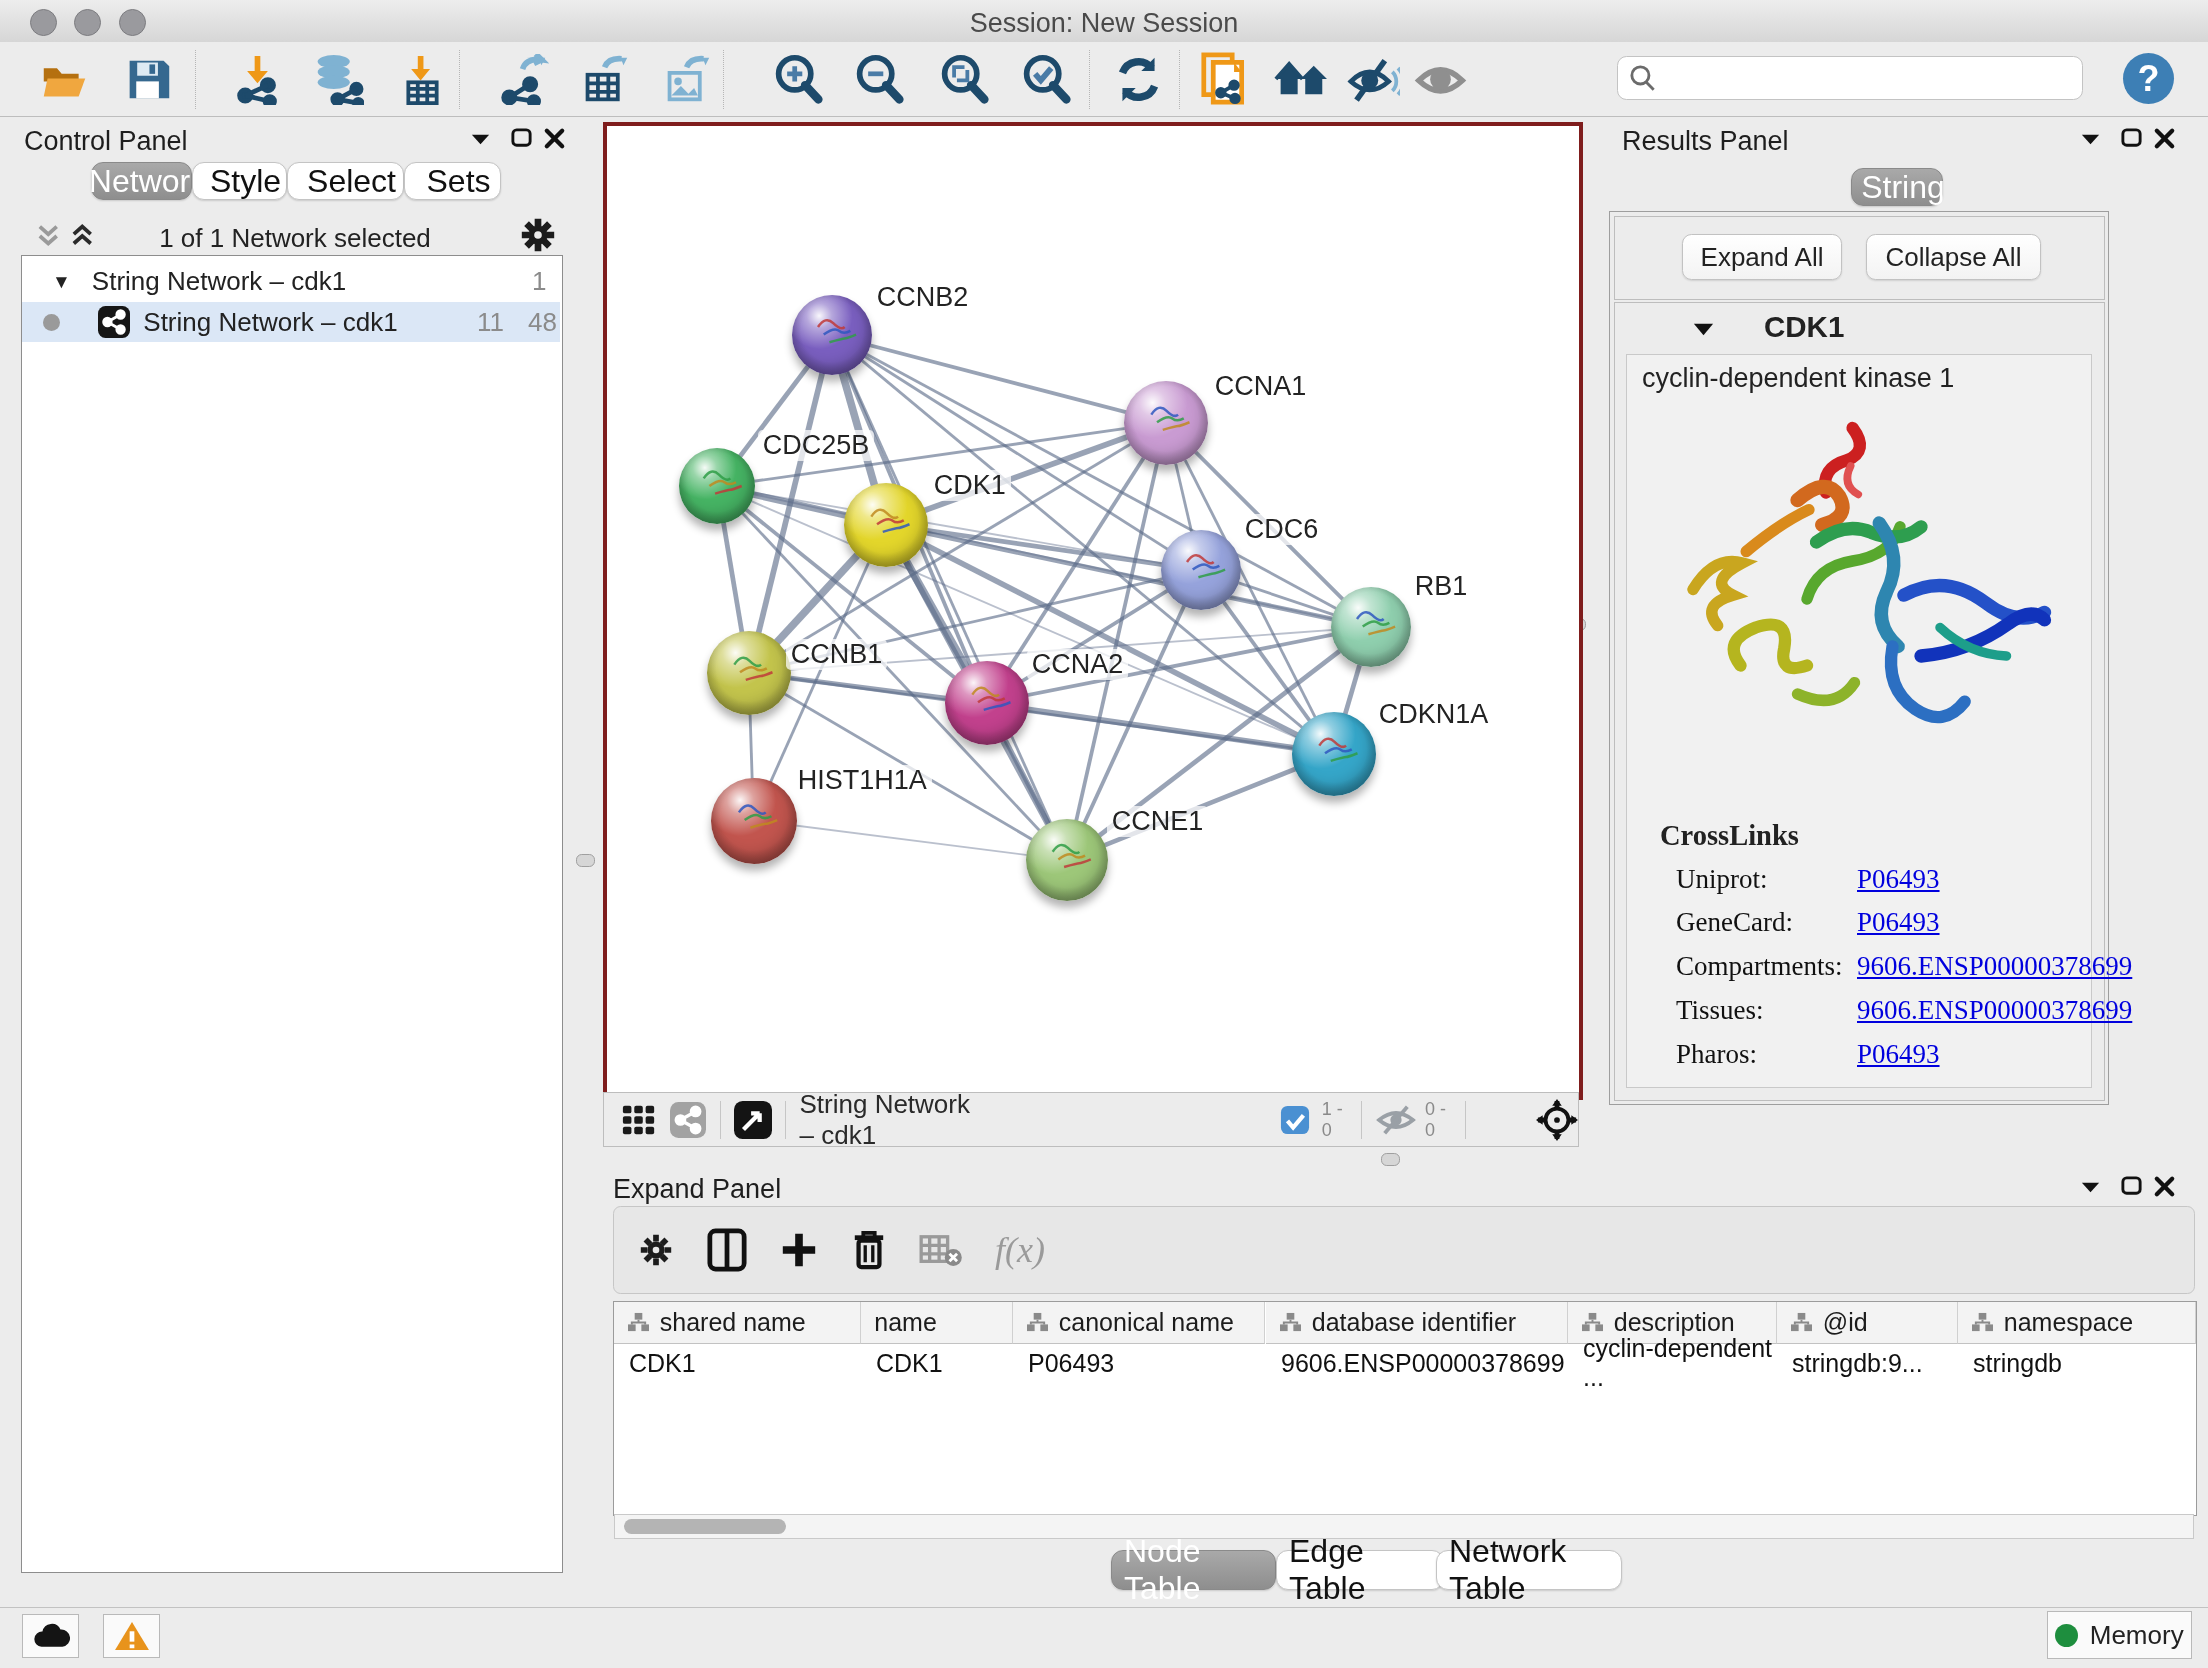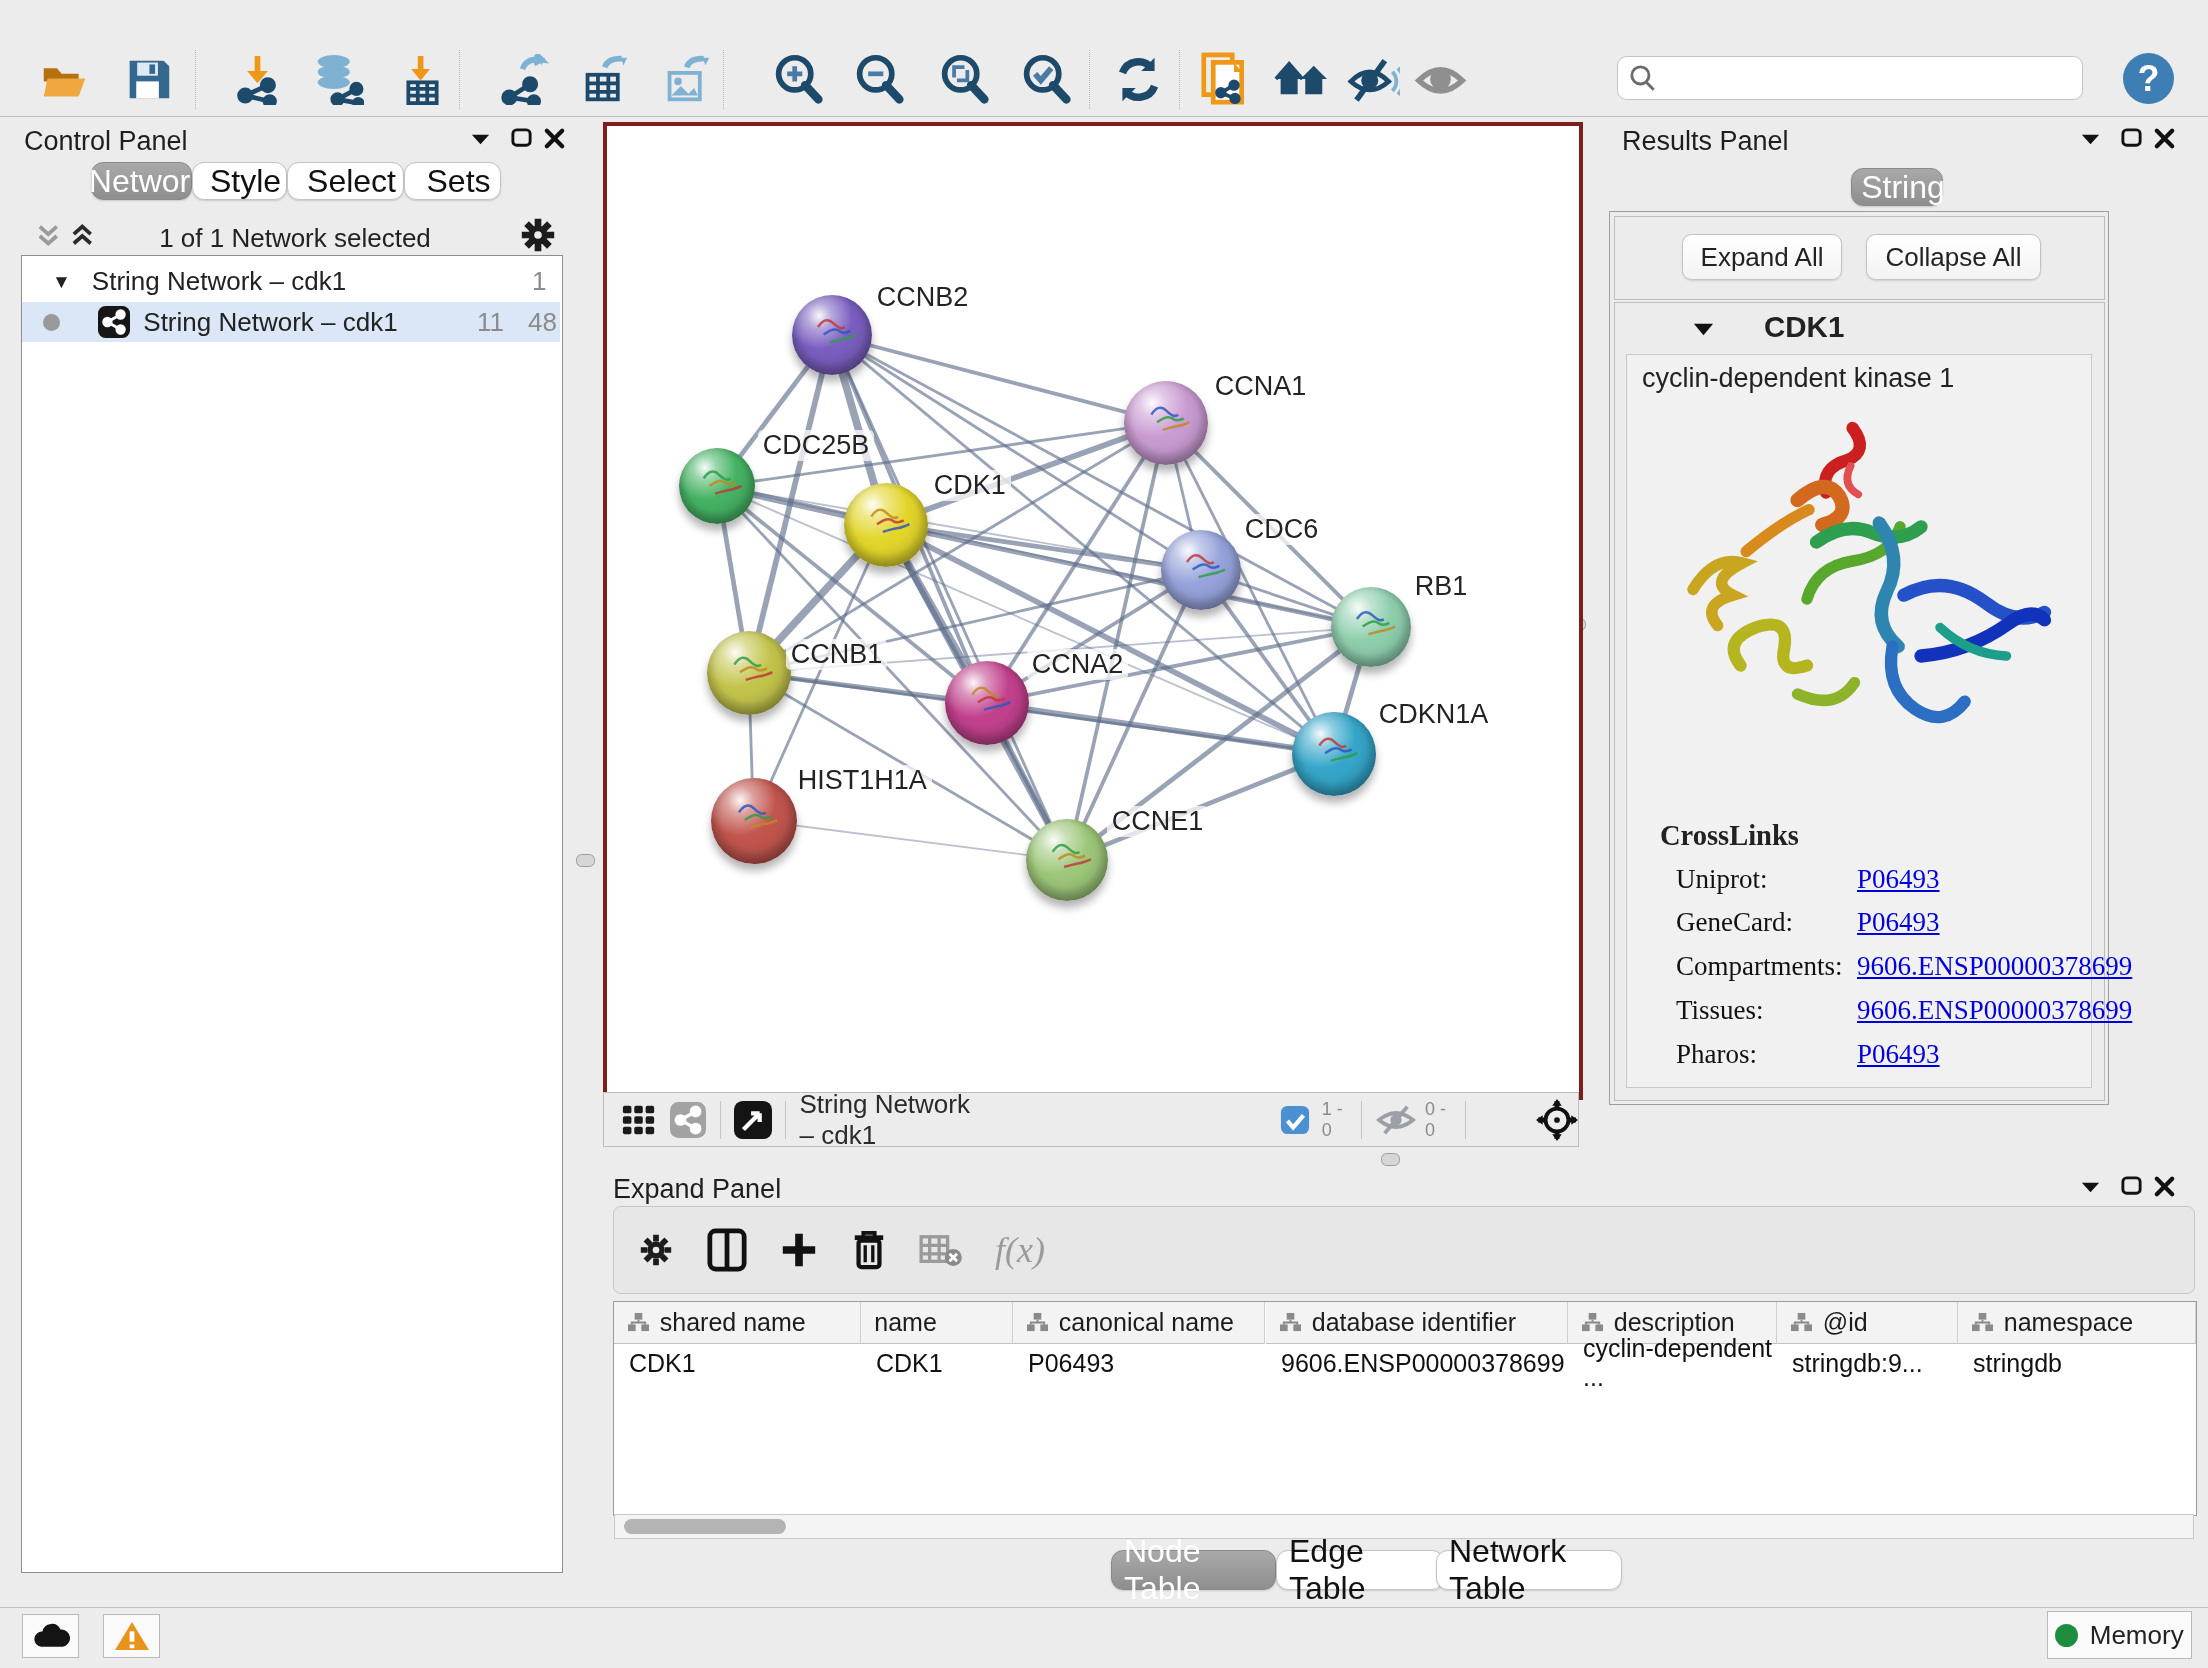--- a/index.html
+++ b/index.html
@@ -67,20 +67,26 @@
     display:flex;align-items:center;justify-content:center;gap:11.4px;font-size:26px;}
   .dot-green{width:23px;height:23px;border-radius:50%;background:#1e8e3e;}
   .splitter-dot{width:17px;height:11.4px;border-radius:5.7px;background:#d6d6d6;border:1px solid #9f9f9f;}
   svg{display:block;}
 </style>
 </head>
 <body>
 
 <div id="app">
 
+  <div id="titlebar" class="abs">
+    <div class="tl-light abs" style="left:29.5px"></div>
+    <div class="tl-light abs" style="left:74px"></div>
+    <div class="tl-light abs" style="left:119px"></div>
+    <div id="win-title" class="abs">Session: New Session</div>
+  </div>
 
   <div id="toolbar" class="abs">
     <div class="tbtn abs" style="left:38px">
       <svg width="49" height="49" viewBox="0 0 52 52">
           <path d="M4 14 h14 l5 6 h18 v8 H4 z" fill="#b5700f"></path>
           <path d="M8 25 h40 l-7 19 H4 z" fill="#f0a73f"></path>
         </svg>
     </div>
     <div class="tbtn abs" style="left:122px">
       <svg width="49" height="49" viewBox="0 0 52 52">

